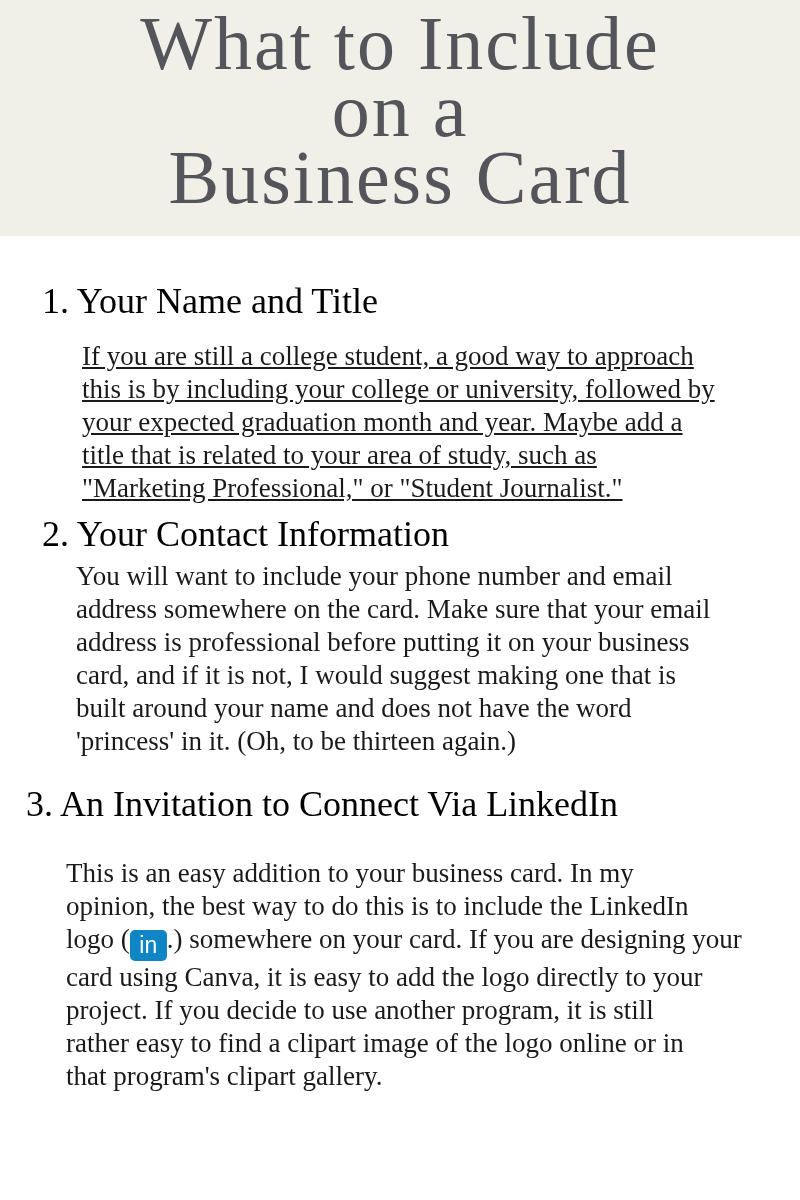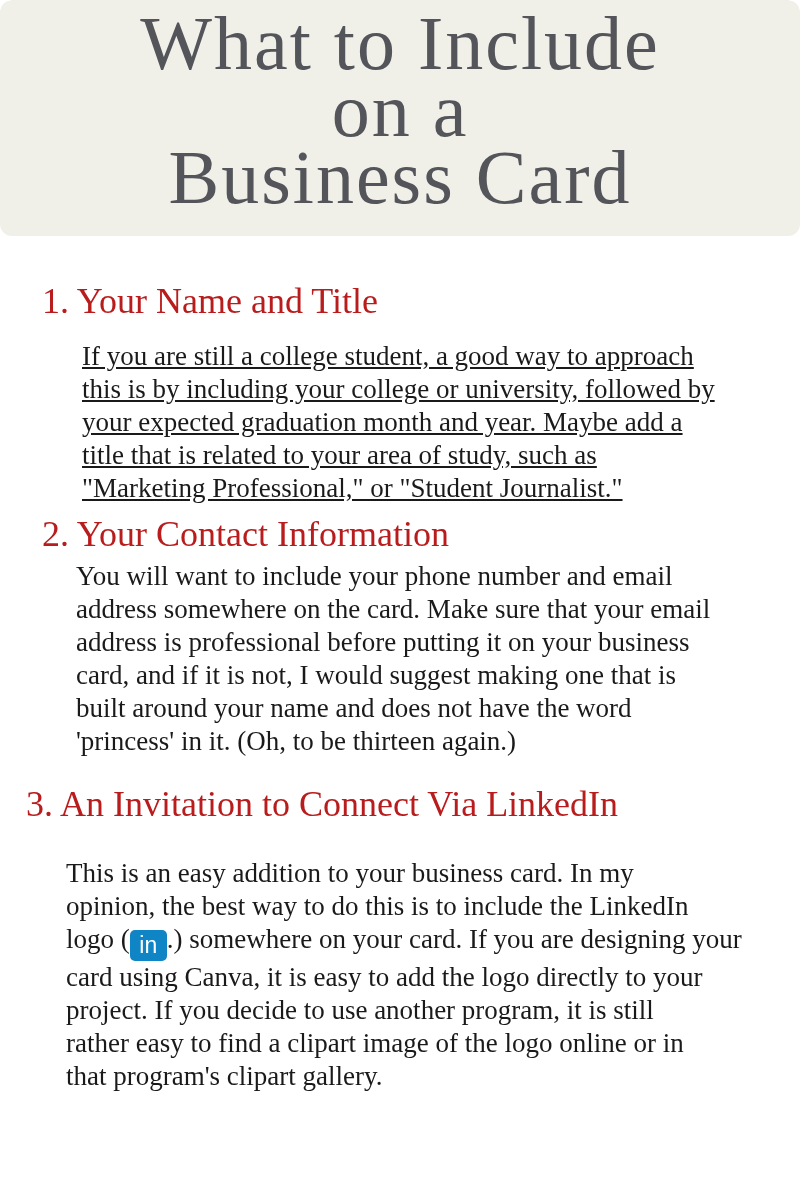--- a/index.html
+++ b/index.html
@@ -4,21 +4,21 @@
 <style>
   :root {
     --header-bg: #F0EFE8;
     --title-text: #54555A;
     --body-text: #1A1A1A;
     --footer-bg: #555255;
     --footer-text: #E8E6DF;
     --linkedin-blue: #1085C5;
     --linkedin-text: #FFFFFF;
   }
-  * { margin: 0; padding: 0; box-sizing: border-box; border-radius: 12px; }
+  * { margin: 0; padding: 0; box-sizing: border-box; }
   html, body { background: #ffffff; }
   .page {
     position: relative;
     width: 800px;
     height: 1200px;
     background: #ffffff;
     overflow: hidden;
     font-family: "Liberation Serif", serif;
   }
 
@@ -41,21 +41,21 @@
     white-space: pre-line;
   }
 
   
   .heading {
     position: absolute;
     font-family: "Liberation Serif", serif;
     font-weight: 400;
     font-size: 36px;
     line-height: 40px;
-    color: #b91c1c;
+    color: #000000;
     white-space: nowrap;
   }
   .h-1 { left: 42px; top: 281px; }
   .h-2 { left: 42px; top: 514px; }
   .h-3 { left: 26px; top: 784px; font-family: Liberation Serif, serif; }
 
   
   .para {
     position: absolute;
     font-family: "Liberation Serif", serif;

